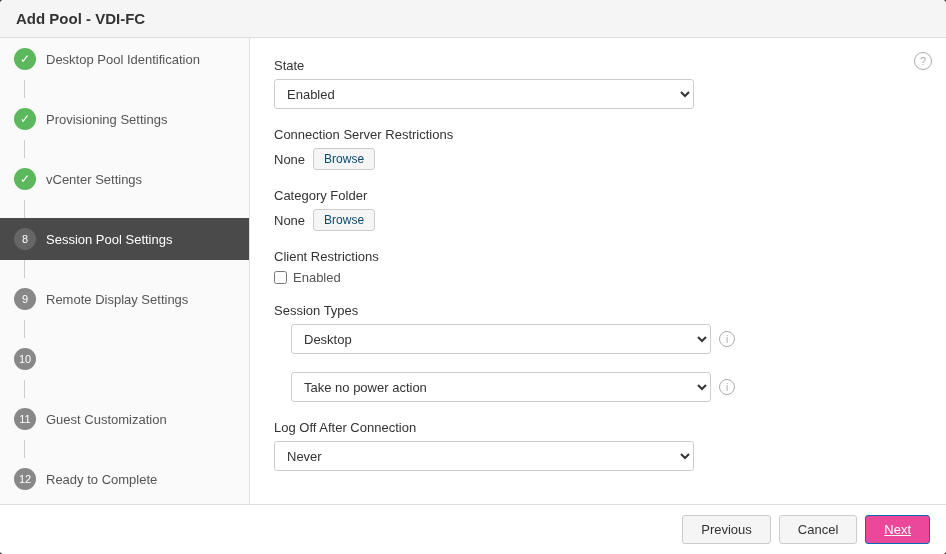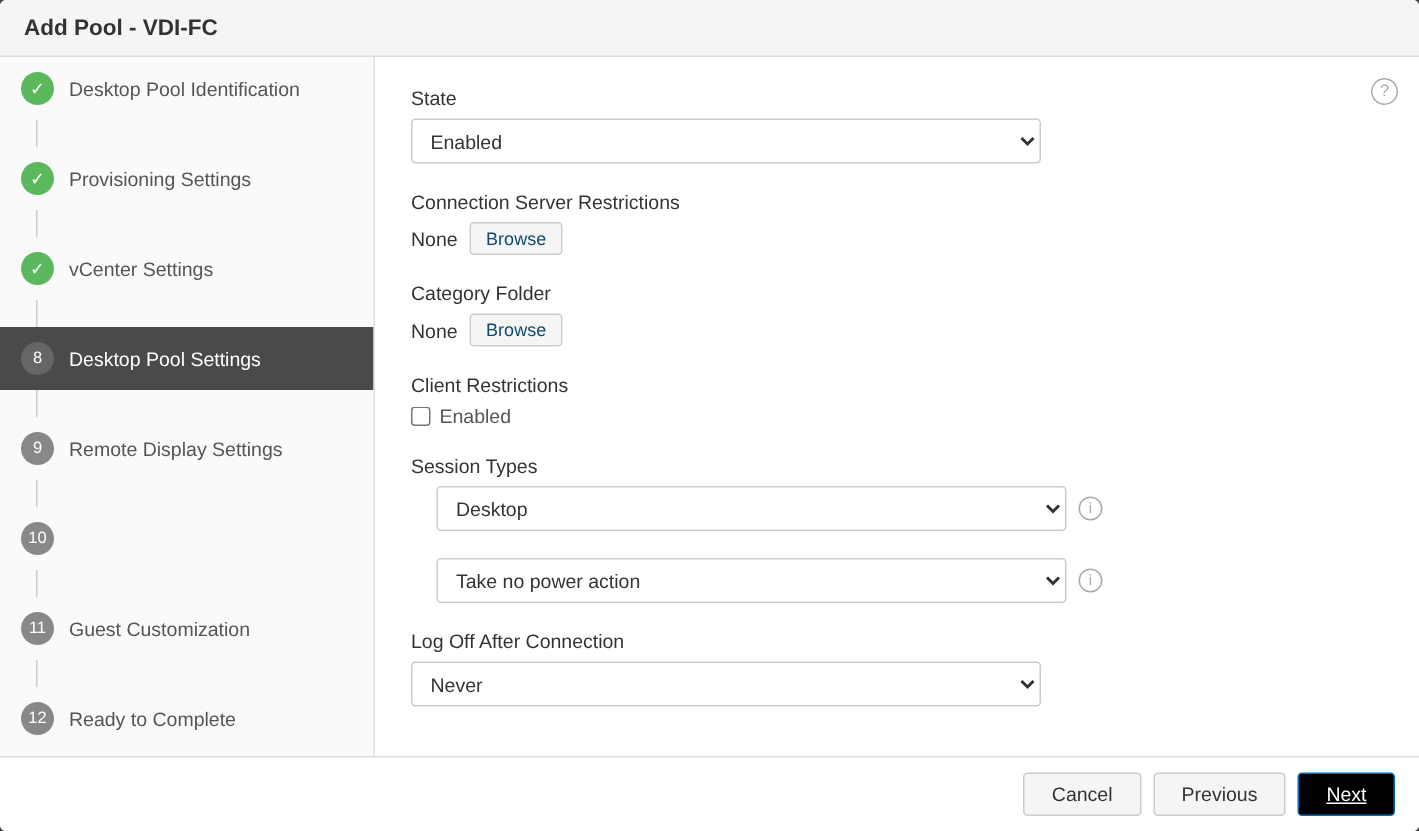--- a/index.html
+++ b/index.html
@@ -191,21 +191,21 @@
       border-radius: 3px;
       font-size: 13px;
       cursor: pointer;
       border: 1px solid #ccc;
     }
     .btn-default {
       background: #f5f5f5;
       color: #333;
     }
     .btn-primary {
-      background: #000000;
+      background: #ec4899;
       color: #fff;
       border-color: #0a6ab5;
       text-decoration: underline;
     }
   </style>
 </head>
 <body>
 
 <div class="modal">
 
@@ -230,21 +230,21 @@
       <div class="sidebar-connector"></div>
 
       <div class="sidebar-item">
         <span class="check-icon">✓</span>
         <span>vCenter Settings</span>
       </div>
       <div class="sidebar-connector"></div>
 
       <div class="sidebar-item active">
         <span class="step-num">8</span>
-        <span>Desktop Pool Settings</span>
+        <span>Session Pool Settings</span>
       </div>
       <div class="sidebar-connector"></div>
 
       <div class="sidebar-item">
         <span class="step-num">9</span>
         <span>Remote Display Settings</span>
       </div>
       <div class="sidebar-connector"></div>
 
       <div class="sidebar-item">
@@ -331,17 +331,17 @@
           <option>Never</option>
           <option>Immediately</option>
           <option>After</option>
         </select>
       </div>
 
     </div>
   </div>
 
   <div class="modal-footer">
+    <button class="btn btn-default">Previous</button>
     <button class="btn btn-default">Cancel</button>
-    <button class="btn btn-default">Previous</button>
     <button class="btn btn-primary">Next</button>
   </div>
 </div>
 
 </body></html>

